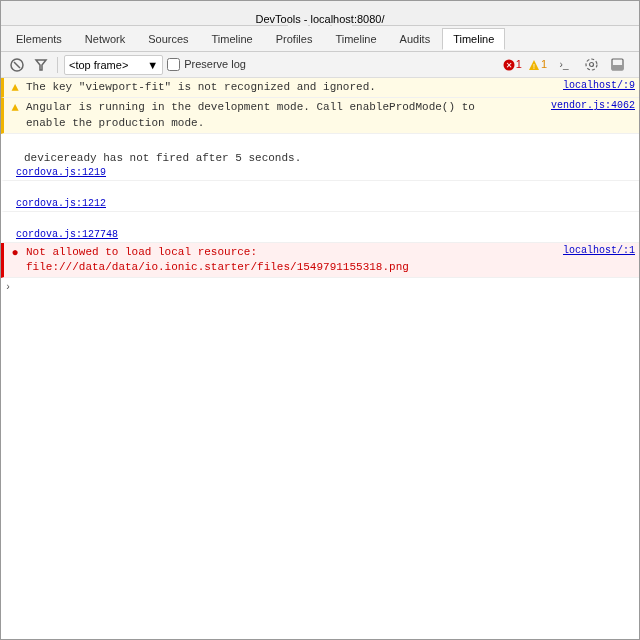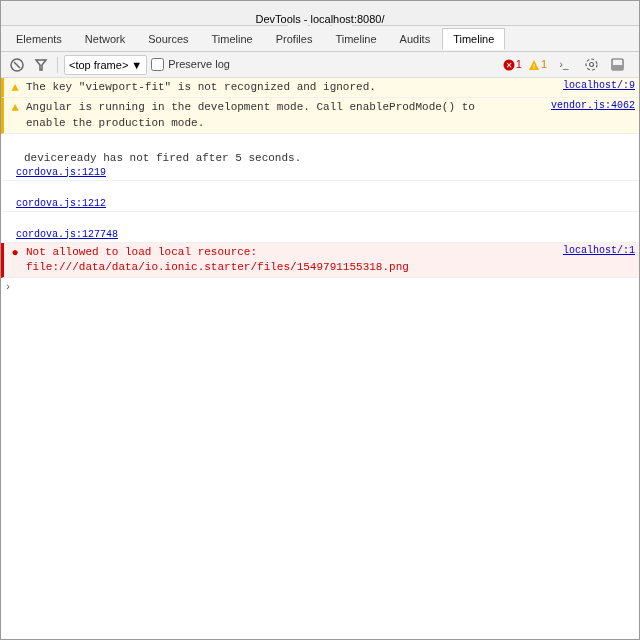--- a/index.html
+++ b/index.html
@@ -113,21 +113,21 @@
     .frame-selector {
       display: flex;
       align-items: center;
       background: #fff;
       border: 1px solid #ccc;
       border-radius: 2px;
       padding: 1px 4px;
       font-size: 11px;
       height: 20px;
       cursor: pointer;
-      gap: 3px;
+      gap: 19px;
     }
     .preserve-log {
       display: flex;
       align-items: flex-start;
       gap: 4px;
       font-size: 11px;
       color: #333;
     }
     .preserve-log input { cursor: pointer; }
 

